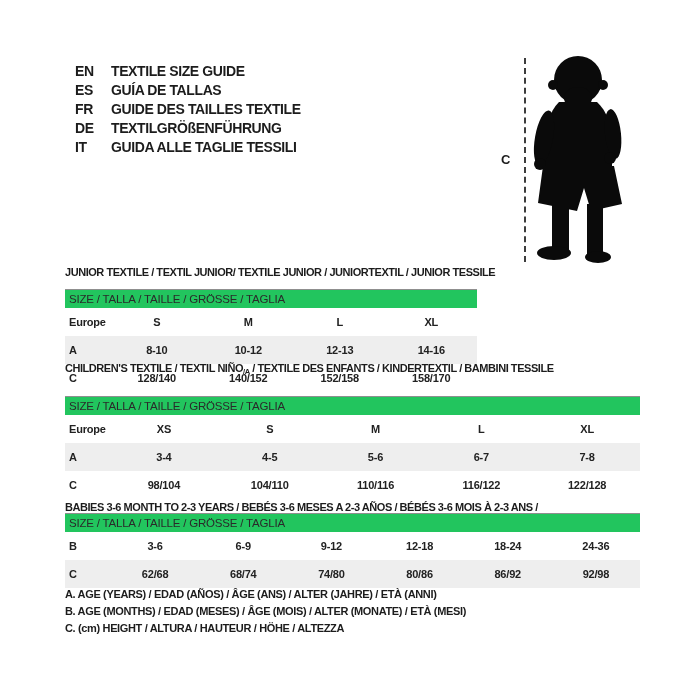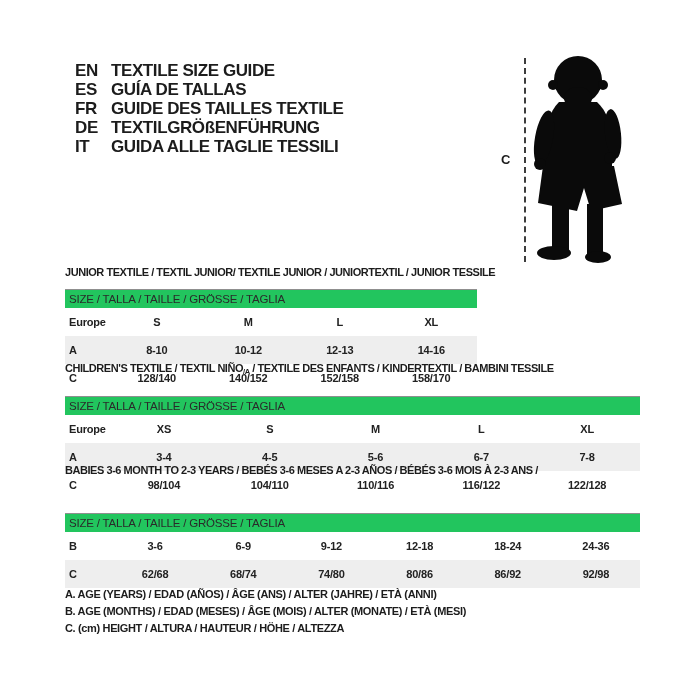--- a/index.html
+++ b/index.html
@@ -9,38 +9,38 @@
     font-family: "Liberation Sans", sans-serif;
     color: #1c1c1c;
     position: relative;
     overflow: hidden;
   }
   .canvas { position: absolute; inset: 0; }
 
   
   .lang-block { position: absolute; left: 75px; top: 61px; }
   .lang-row { display: flex; height: 19px; align-items: center;
-              font-weight: bold; font-size: 17px; letter-spacing: -0.4px; }
+              font-weight: bold; font-size: 14px; letter-spacing: -0.4px; }
   .lang-code { width: 36px; }
 
   
   .dash-line { position: absolute; left: 524px; top: 58px; height: 204px;
                width: 0; border-left: 2px dashed #3c3c3c; }
   .marker-c { position: absolute; left: 501px; top: 152px;
               font-size: 13px; font-weight: bold; }
   .silhouette { position: absolute; left: 531px; top: 54px; }
   .silhouette * { fill: #0a0a0a; }
 
   
   .tbl-title { position: absolute; left: 65px; font-weight: bold;
                font-size: 11px; letter-spacing: -0.45px; line-height: 17px;
                white-space: nowrap; }
   .t1-title { top: 264px; }
   .t2-title { top: 360px; }
-  .t3-title { top: 462px; }
+  .t3-title { top: 499px; }
   .tbl-title .sub { font-size: 7.5px; position: relative; top: 2px; }
 
   
   .size-table { position: absolute; left: 65px; border-collapse: collapse;
                 table-layout: fixed; font-size: 11px; letter-spacing: -0.2px; }
   .t1 { top: 289px; width: 412px; }
   .t2 { top: 396px; width: 575px; }
   .t3 { top: 513px; width: 575px; }
   .size-table thead th {
     background: #22c55e;

